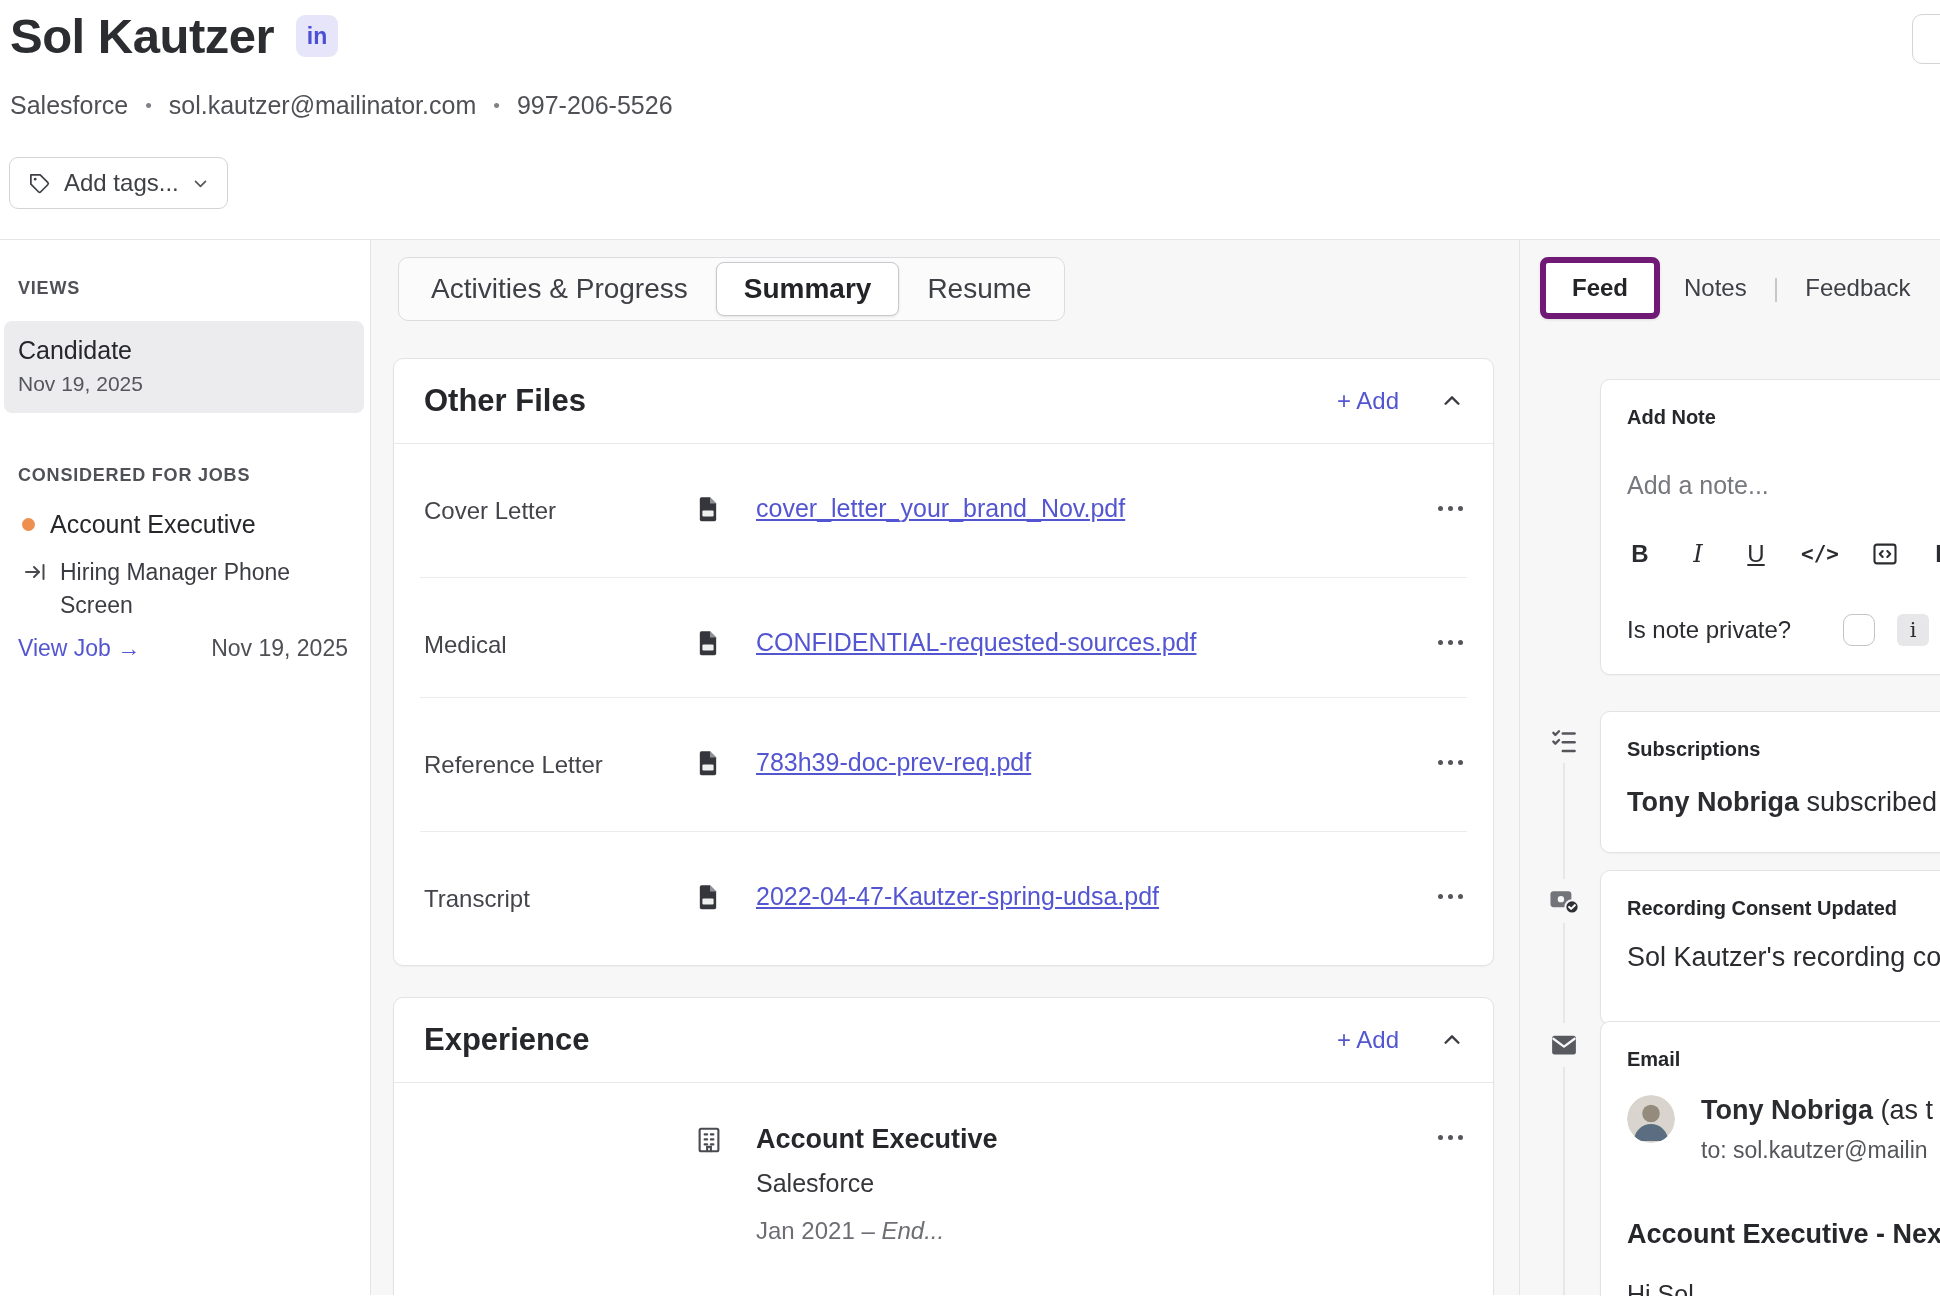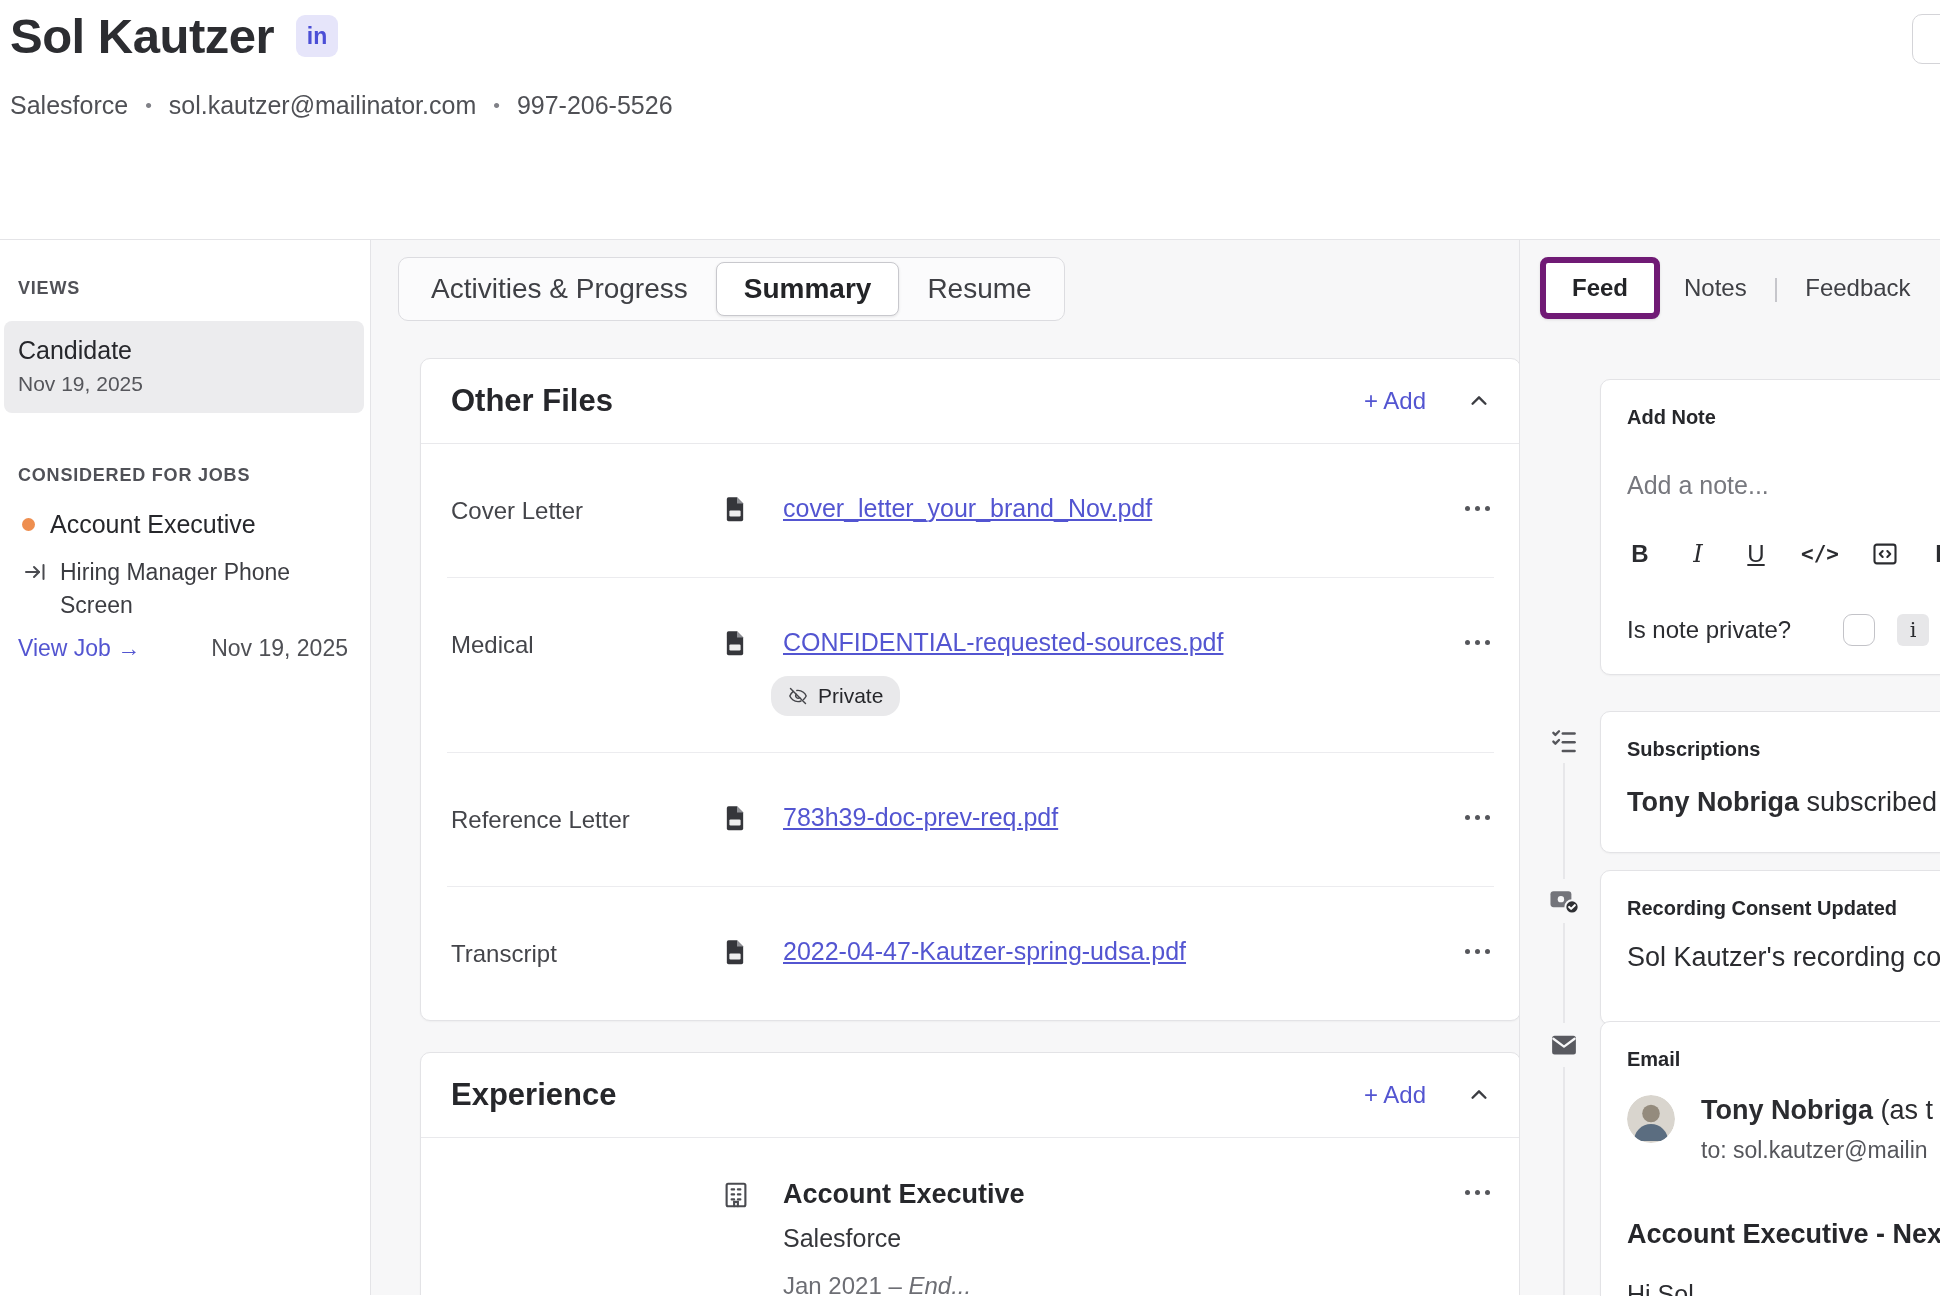--- a/index.html
+++ b/index.html
@@ -50,21 +50,21 @@
 
   
   .main-col { flex: 1; background: #f7f7f8; border-right: 1px solid #e4e4e7; padding: 17px 0 0 22px; overflow: hidden; }
   .tabbar { display: inline-flex; align-items: center; margin-left: 5px; border: 1px solid #dcdce0;
     border-radius: 10px; background: #fbfbfc; padding: 4px; }
   .tab { font-size: 28px; color: #3f4045; padding: 11px 28px; border-radius: 8px; cursor: pointer; white-space: nowrap; }
   .tab.selected { background: #fff; border: 1px solid #c8c8cd; font-weight: 700; color: #232427;
     box-shadow: 0 1px 3px rgba(0,0,0,.10); padding: 10px 27px; }
 
   .card { width: 1101px; background: #fff; border: 1px solid #e3e3e6; border-radius: 10px;
-    box-shadow: 0 1px 2px rgba(0,0,0,.04); margin-left: 27px; }
+    box-shadow: 0 1px 2px rgba(0,0,0,.04); }
   .card-other { margin-top: 37px; }
   .card-exp { margin-top: 31px; height: 430px; overflow: hidden; }
   .card-head { display: flex; align-items: center; padding: 24px 30px; }
   .card-title { font-size: 31px; font-weight: 700; color: #26272b; flex: 1; }
   .add-link { color: #5355d1; font-size: 24px; margin-right: 42px; cursor: pointer; }
   .collapse-btn { cursor: pointer; display: flex; align-items: center; }
   .card-divider { border-top: 1px solid #e9e9ec; }
   .row-divider { border-top: 1px solid #ececef; margin: 0 26px; }
 
   .file-row { display: flex; align-items: flex-start; padding: 50px 30px; }
@@ -142,20 +142,34 @@
     <div class="candidate-name">Sol Kautzer</div>
     <div class="li-badge">in</div>
   </div>
   <div class="contact-line">
     <span>Salesforce</span>
     <span class="bullet-sep">•</span>
     <span>sol.kautzer@mailinator.com</span>
     <span class="bullet-sep">•</span>
     <span>997-206-5526</span>
   </div>
+  <div class="add-tags-btn">
+    <span style="display:flex;">
+      <svg viewBox="0 0 24 24" width="23" height="23" fill="none" stroke="#3f4045" stroke-width="1.8" stroke-linejoin="round">
+        <path d="M20.6 13.3l-7.3 7.3a1.7 1.7 0 0 1-2.4 0L3 12.7V3h9.7l7.9 7.9a1.7 1.7 0 0 1 0 2.4z"></path>
+        <circle cx="7.5" cy="7.5" r="1.4" fill="#3f4045" stroke="none"></circle>
+      </svg>
+    </span>
+    <span>Add tags...</span>
+    <span style="display:flex;">
+      <svg viewBox="0 0 24 24" width="17" height="17" fill="none" stroke="#55565b" stroke-width="2.4" stroke-linecap="round" stroke-linejoin="round">
+          <path d="M5 9l7 7 7-7"></path>
+        </svg>
+    </span>
+  </div>
   <div class="corner-btn"></div>
 </div>
 
 <div class="body-row">
 
   <div class="sidebar">
     <div class="section-label">VIEWS</div>
     <div class="view-item">
       <div class="view-item-title">Candidate</div>
       <div class="view-item-date">Nov 19, 2025</div>
@@ -228,32 +242,20 @@
         <div class="file-label">Medical</div>
         <span class="file-icon">
           <svg viewBox="0 0 24 24" width="28" height="28">
               <path fill="#35363b" d="M6.5 2h7.2L19 7.3V21a1.5 1.5 0 0 1-1.5 1.5h-11A1.5 1.5 0 0 1 5 21V3.5A1.5 1.5 0 0 1 6.5 2z"></path>
               <path fill="#8f9095" d="M13.7 2L19 7.3h-5.3z"></path>
               <rect x="7.2" y="13.2" width="9.6" height="5.2" rx="1" fill="#fff" opacity=".92"></rect>
             </svg>
         </span>
         <div class="file-main">
           <a class="file-link">CONFIDENTIAL-requested-sources.pdf</a>
-          <div>
-            <span class="private-pill">
-              <span style="display:flex;">
-                <svg viewBox="0 0 24 24" width="20" height="20" fill="none" stroke="#44454a" stroke-width="1.7" stroke-linecap="round" stroke-linejoin="round">
-                  <path d="M3 3l18 18"></path>
-                  <path d="M10.6 5.4A10.6 10.6 0 0 1 12 5.3c5 0 8.7 3.8 9.8 6.7a15.7 15.7 0 0 1-3.1 4.2M6.4 6.5A12.4 12.4 0 0 0 2.2 12c1.1 2.9 4.8 6.7 9.8 6.7 1.3 0 2.5-.2 3.6-.7"></path>
-                  <path d="M9.9 9.9a3 3 0 0 0 4.2 4.2"></path>
-                </svg>
-              </span>
-              <span>Private</span>
-            </span>
-          </div>
         </div>
         <div class="more-btn">
             <i></i>
             <i></i>
             <i></i>
           </div>
       </div>
       <div class="row-divider"></div>
 
       <div class="file-row">

